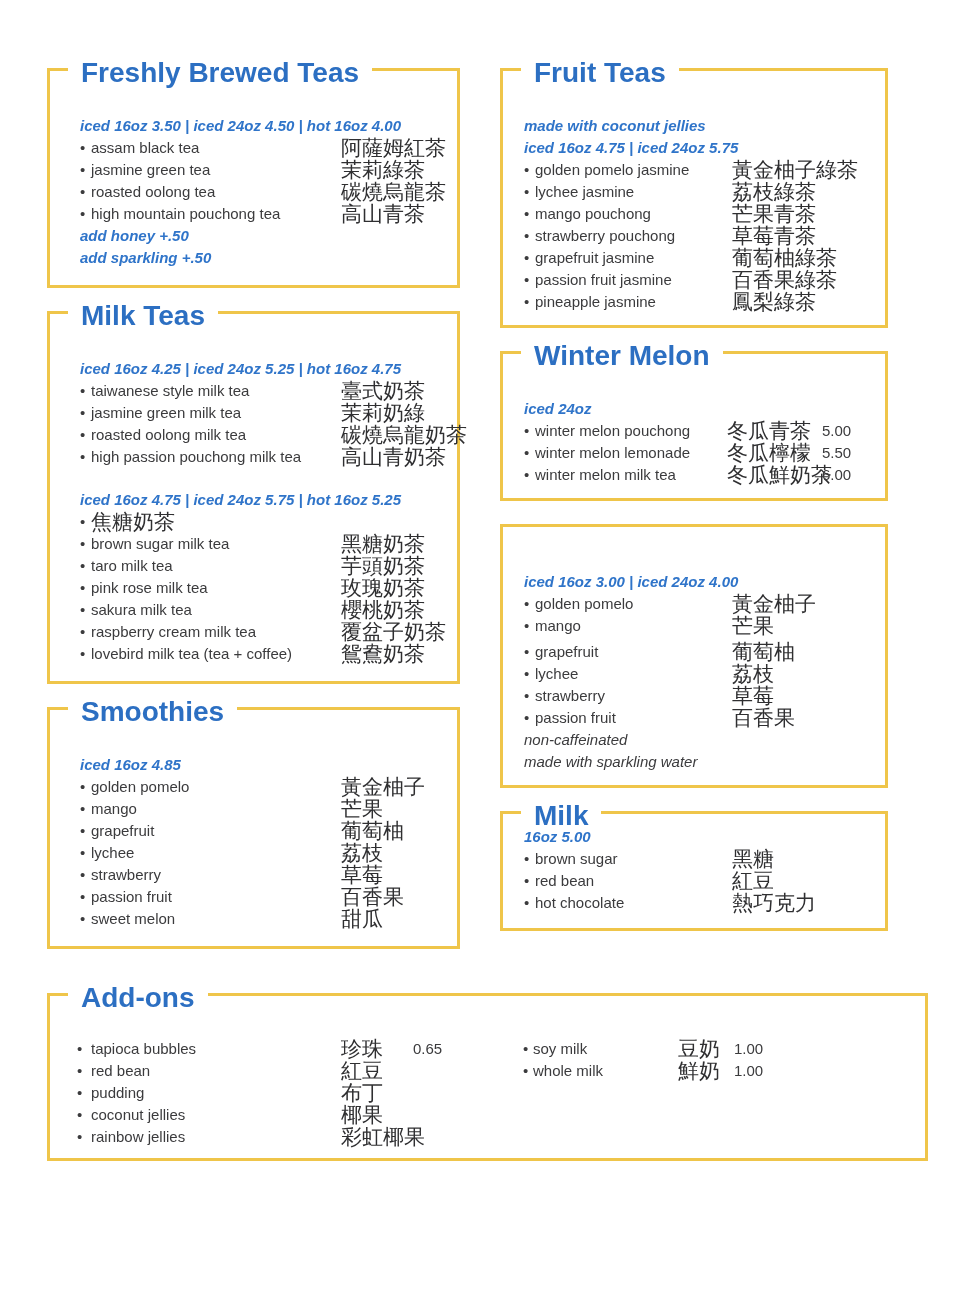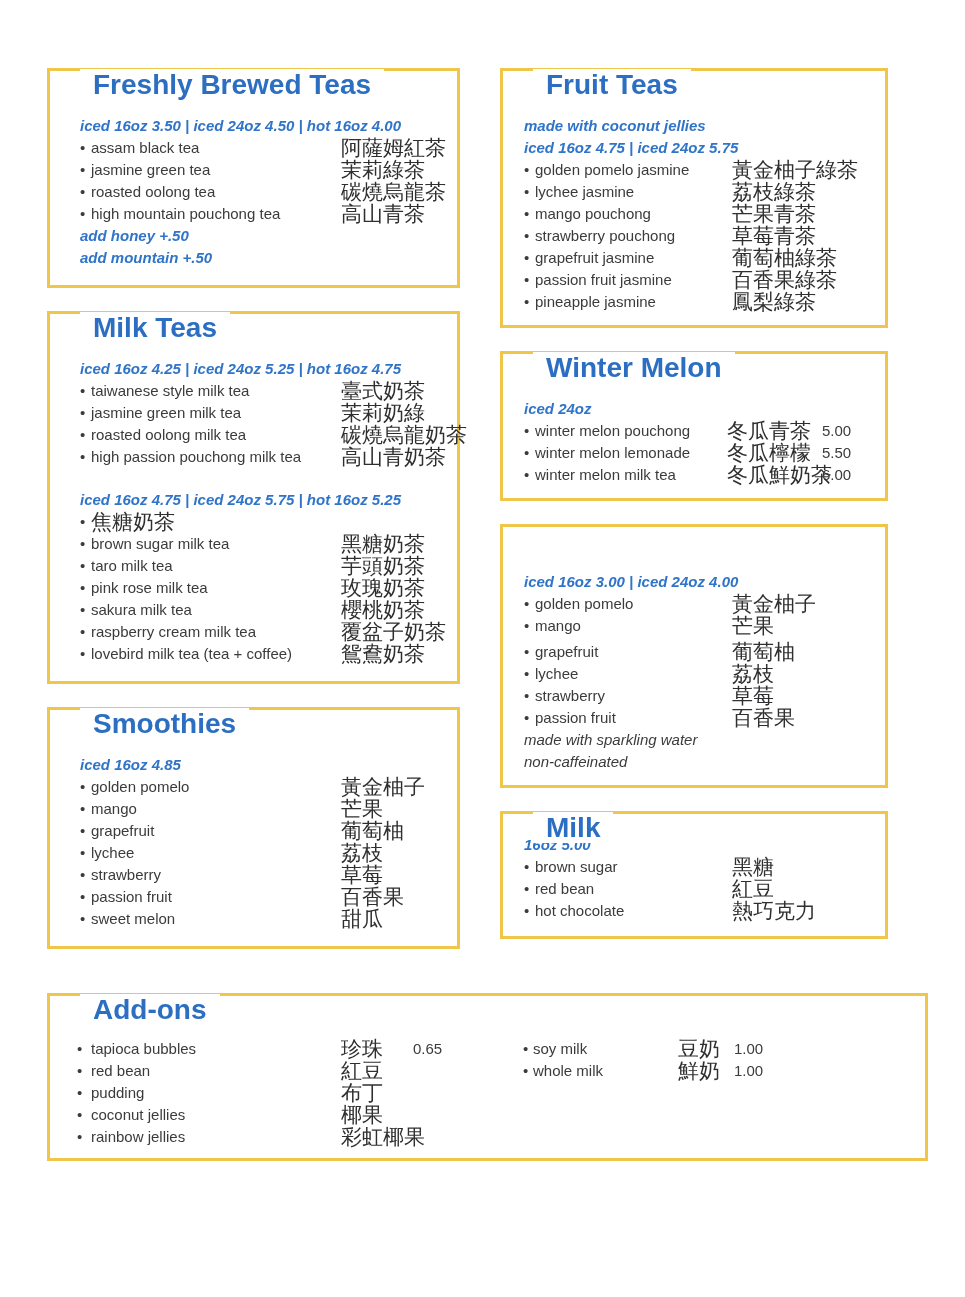--- a/index.html
+++ b/index.html
@@ -22,25 +22,25 @@
   .col-right{flex:0 0 388px;width:388px;}
 
   .box{
     position:relative;
     border:3px solid var(--gold);
     margin-top:21px;
     margin-bottom:23px;
     padding:44px 16px 16px 30px;
   }
   .col-right .box{padding:44px 14px 12px 21px;}
-  .box.tight{padding-top:20px;padding-bottom:14px;}
+  .box.tight{padding-top:12px;padding-bottom:14px;}
   .box.addons{padding:42px 16px 10px 27px;margin-bottom:0;}
 
   .box-title{
-    position:absolute;top:-18px;left:14px;margin:16px;
+    position:absolute;top:-18px;left:14px;margin:4px;
     background:#fff;padding:0 13px;
     font-size:28px;line-height:31px;font-weight:bold;
     color:var(--heading);white-space:nowrap;text-align:center;
   }
   .accent-line{
     margin:0;font-size:15px;line-height:22px;font-weight:bold;
     color:var(--accent);white-space:nowrap;font-style:italic;
   }
   .italic-note{
     margin:0;font-size:15px;line-height:22px;font-style:italic;
@@ -100,21 +100,21 @@
               <span class="price"></span>
             </li>
             <li class="row">
               <span class="bullet">•</span>
               <span class="en">high mountain pouchong tea</span>
               <span class="zh">高山青茶</span>
               <span class="price"></span>
             </li>
           </ul>
         <p class="accent-line">add honey +.50</p>
-        <p class="accent-line">add mountain +.50</p>
+        <p class="accent-line">add sparkling +.50</p>
       </section>
 
       <section class="box">
         <h2 class="box-title">Milk Teas</h2>
         <div>
           <p class="accent-line">iced 16oz 4.25 | iced 24oz 5.25 | hot 16oz 4.75</p>
           <ul class="items cols-left">
               <li class="row">
                 <span class="bullet">•</span>
                 <span class="en">taiwanese style milk tea</span>
@@ -350,22 +350,22 @@
               <span class="zh">草莓</span>
               <span class="price"></span>
             </li>
             <li class="row">
               <span class="bullet">•</span>
               <span class="en">passion fruit</span>
               <span class="zh">百香果</span>
               <span class="price"></span>
             </li>
           </ul>
+        <p class="italic-note">non-caffeinated</p>
         <p class="italic-note">made with sparkling water</p>
-        <p class="italic-note">non-caffeinated</p>
       </section>
 
       <section class="box tight">
         <h2 class="box-title">Milk</h2>
         <p class="accent-line">16oz 5.00</p>
         <ul class="items cols-right">
             <li class="row">
               <span class="bullet">•</span>
               <span class="en">brown sugar</span>
               <span class="zh">黑糖</span>

